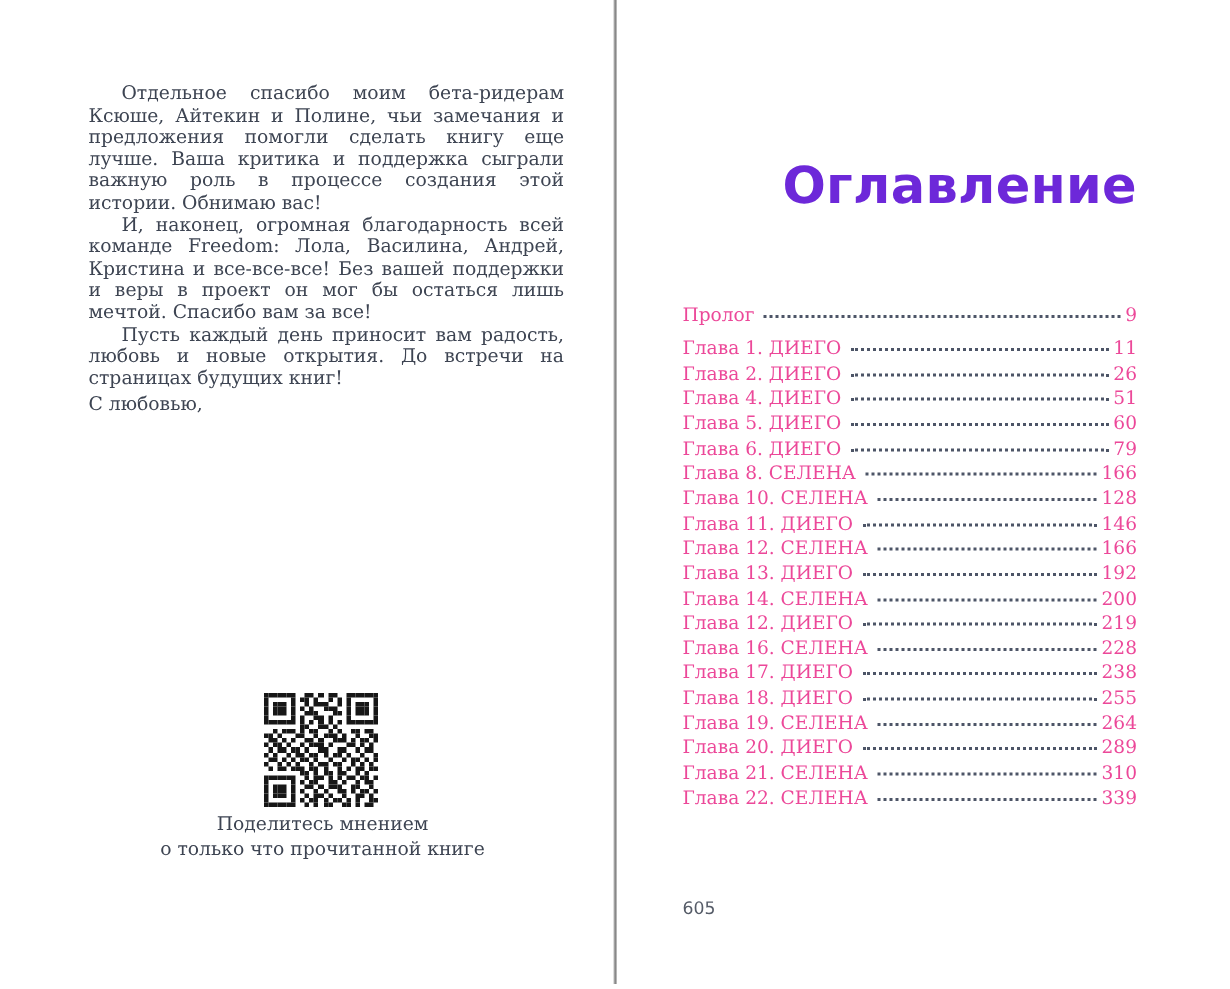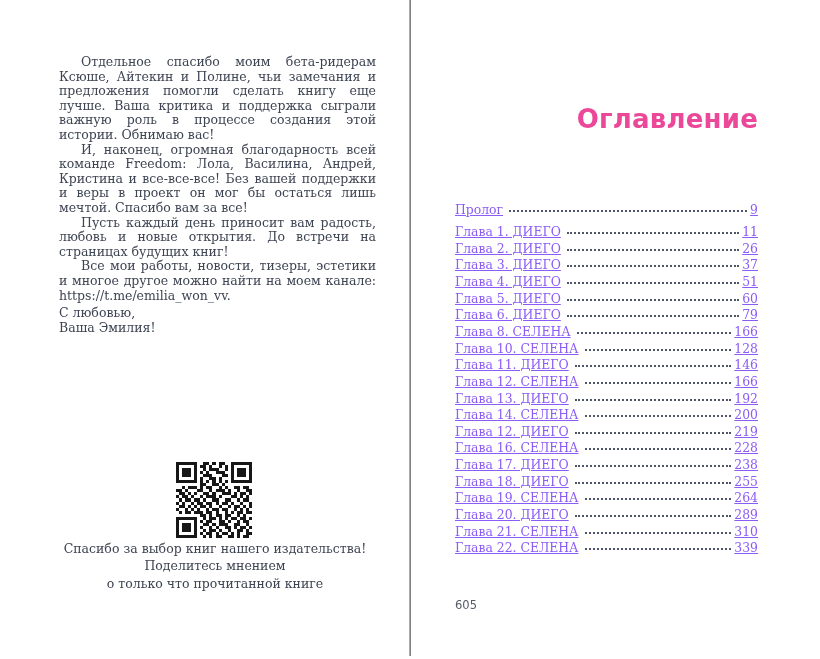--- a/index.html
+++ b/index.html
@@ -72,33 +72,32 @@
     line-height: 17.4px;
   }
 
   
   .toc-title {
     position: absolute;
     top: 104px;
     right: 62px;
     margin: 0;
     font-family: "DejaVu Sans", sans-serif;
-    font-size: 26px;
+    font-size: 34px;
     font-weight: 700;
-    color: #ec4899;
+    color: #6d28d9;
     letter-spacing: 0.2px;
   }
   .toc {
     position: absolute;
     top: 203px;
     left: 44px;
     right: 62px;
-    color: #8b5cf6;
+    color: #ec4899;
     font-size: 12.4px;
-    text-decoration: underline;
   }
   .toc-row {
     display: flex;
     align-items: baseline;
     height: 16.65px;
     line-height: 14px;
     white-space: nowrap;
   }
   .toc-row:first-child { margin-bottom: 5.5px; }
   .toc-leader {
@@ -122,24 +121,22 @@
 </head>
 <body>
 
 <div class="spread">
 
   <section class="page page-left">
     <div class="ack">
       <p>Отдельное спасибо моим бета-ридерам Ксюше, Айтекин и Полине, чьи замечания и предложения помогли сделать книгу еще лучше. Ваша критика и поддержка сыграли важную роль в процессе создания этой истории. Обнимаю вас!</p>
       <p>И, наконец, огромная благодарность всей команде Freedom: Лола, Василина, Андрей, Кристина и все-все-все! Без вашей поддержки и веры в проект он мог бы остаться лишь мечтой. Спасибо вам за все!</p>
       <p>Пусть каждый день приносит вам радость, любовь и новые открытия. До встречи на страницах будущих книг!</p>
-      <p>Все мои работы, новости, тизеры, эстетики и многое другое можно найти на моем канале: https://t.me/emilia_won_vv.</p>
       <div class="signature">
         <div>С любовью,</div>
-        <div>Ваша Эмилия!</div>
       </div>
     </div>
 
     <div class="qr">
         <div class="qm"></div>
         <div class="qm"></div>
         <div class="qm"></div>
         <div class="qm"></div>
         <div class="qm"></div>
         <div class="qm"></div>
@@ -758,21 +755,20 @@
         <div class="qm"></div>
         <div></div>
         <div class="qm"></div>
         <div></div>
         <div class="qm"></div>
         <div class="qm"></div>
         <div></div>
       </div>
 
     <div class="publisher-note">
-      <div>Спасибо за выбор книг нашего издательства!</div>
       <div>Поделитесь мнением</div>
       <div>о только что прочитанной книге</div>
     </div>
   </section>
 
   <div class="gutter"></div>
 
   <section class="page page-right">
     <h1 class="toc-title">Оглавление</h1>
     <div class="toc">
@@ -787,25 +783,20 @@
     <span class="toc-leader"></span>
     <span class="toc-page">11</span>
   </div>
 
   <div class="toc-row">
     <span class="toc-label">Глава 2. ДИЕГО</span>
     <span class="toc-leader"></span>
     <span class="toc-page">26</span>
   </div>
 
-  <div class="toc-row">
-    <span class="toc-label">Глава 3. ДИЕГО</span>
-    <span class="toc-leader"></span>
-    <span class="toc-page">37</span>
-  </div>
 
   <div class="toc-row">
     <span class="toc-label">Глава 4. ДИЕГО</span>
     <span class="toc-leader"></span>
     <span class="toc-page">51</span>
   </div>
 
   <div class="toc-row">
     <span class="toc-label">Глава 5. ДИЕГО</span>
     <span class="toc-leader"></span>

